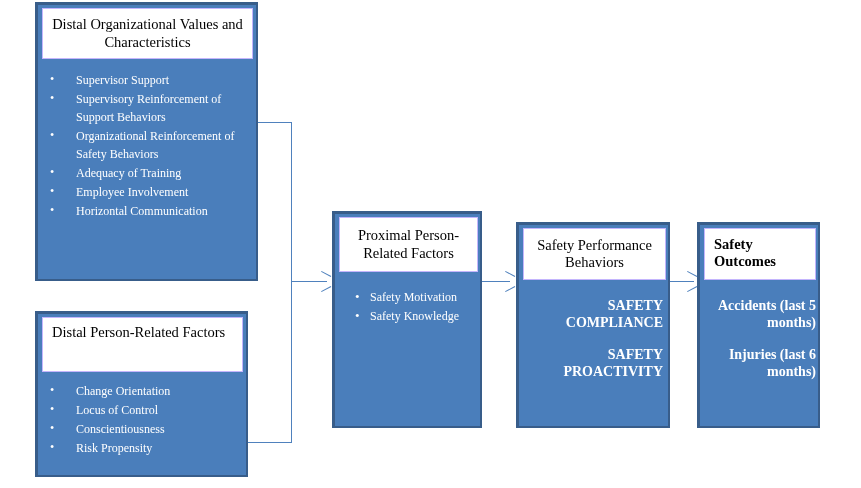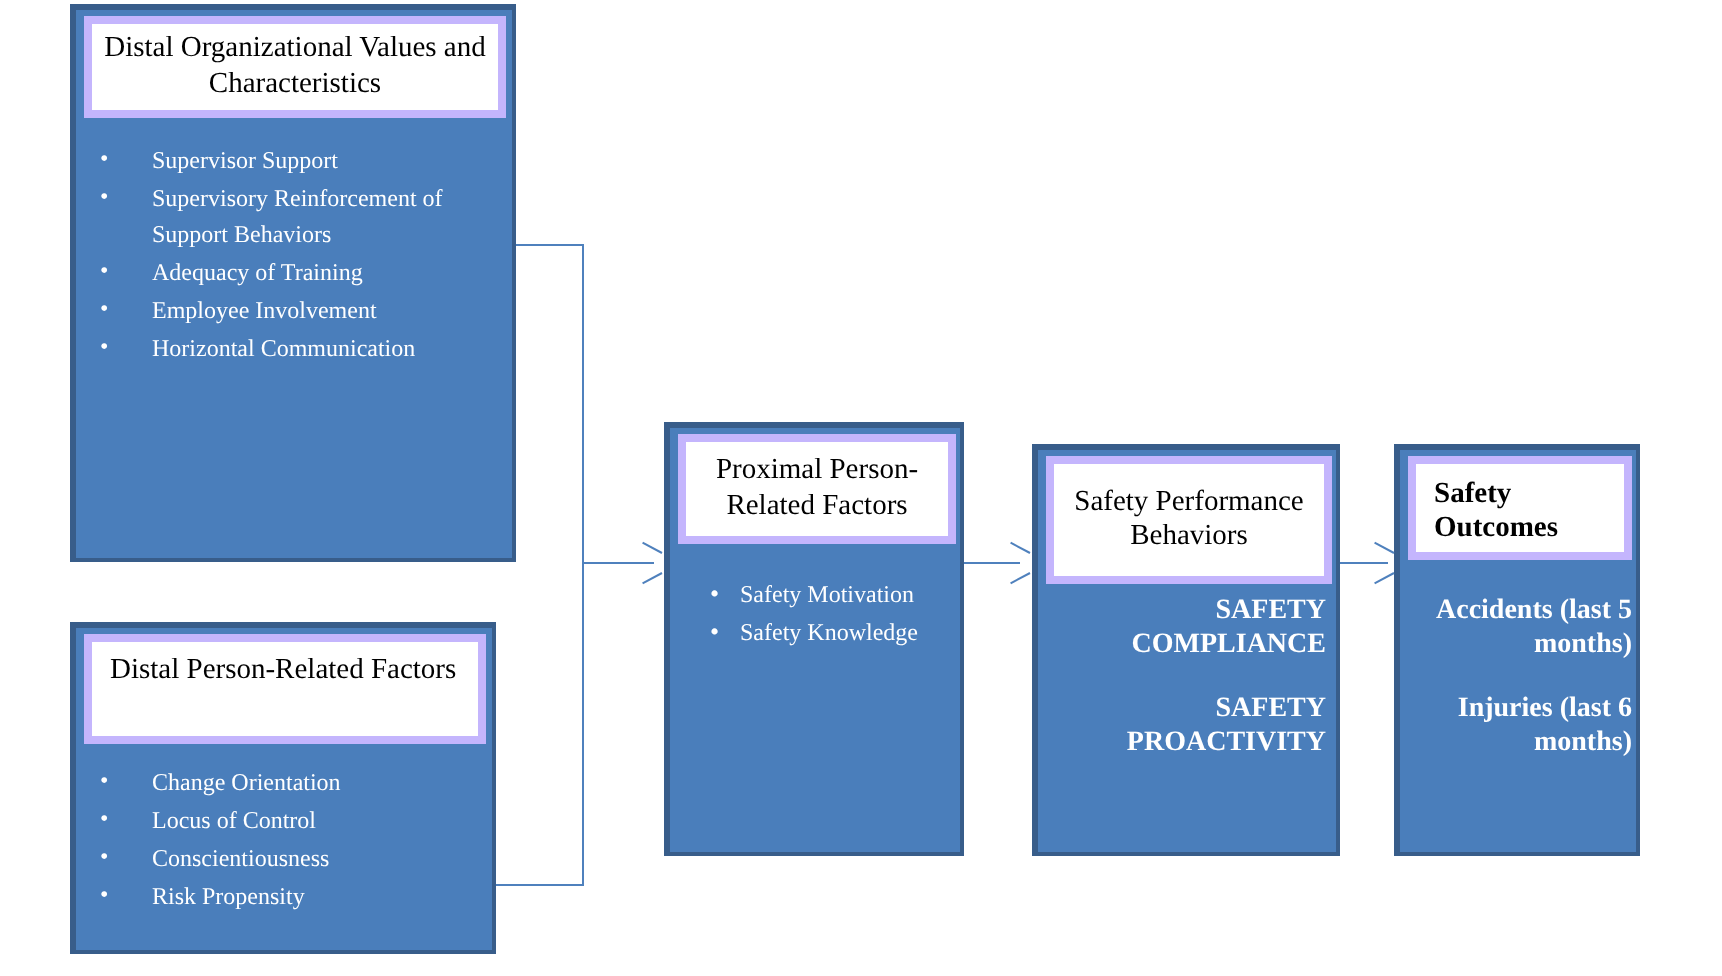--- a/index.html
+++ b/index.html
@@ -22,21 +22,21 @@
     box-sizing: border-box;
     background: #4a7ebb;
     border: 2px solid #385d8a;
     border-left-width: 3px;
     border-top-width: 3px;
   }
   .node-header {
     position: absolute;
     box-sizing: border-box;
     background: #ffffff;
-    border: 4px solid #c4b5fd;
+    border: 1px solid #c4b5fd;
     color: #000000;
     font-size: 14.5px;
     line-height: 1.18;
     display: flex;
     justify-content: center;
     overflow: hidden;
   }
   .node-header.center {
     text-align: center;
     align-items: center;
@@ -135,20 +135,21 @@
 
 <div id="canvas">
 
   <div class="node" style="left:35px; top:2px; width:223px; height:279px;">
     <div class="node-header center" style="left:4px; top:3px; width:211px; height:51px;">
       <span>Distal Organizational Values and Characteristics</span>
     </div>
     <ul class="bullets" style="left:0px; top:66px; width:218px;">
       <li><span>Supervisor Support</span></li>
       <li><span>Supervisory Reinforcement of Support Behaviors</span></li>
+      <li><span>Organizational Reinforcement of Safety Behaviors</span></li>
       <li><span>Adequacy of Training</span></li>
       <li><span>Employee Involvement</span></li>
       <li><span>Horizontal Communication</span></li>
     </ul>
   </div>
 
   <div class="node" style="left:332px; top:211px; width:150px; height:217px;">
     <div class="node-header center" style="left:4px; top:3px; width:139px; height:55px;">
       <span>Proximal Person-Related Factors</span>
     </div>
@@ -164,21 +165,21 @@
     </div>
     <ul class="bullets" style="left:0px; top:68px; width:208px;">
       <li><span>Change Orientation</span></li>
       <li><span>Locus of Control</span></li>
       <li><span>Conscientiousness</span></li>
       <li><span>Risk Propensity</span></li>
     </ul>
   </div>
 
   <div class="node" style="left:516px; top:222px; width:154px; height:206px;">
-    <div class="node-header center" style="left:4px; top:3px; width:143px; height:64px;">
+    <div class="node-header center" style="left:4px; top:3px; width:143px; height:52px;">
       <span>Safety Performance Behaviors</span>
     </div>
     <div class="plainlist" style="left:24px; top:72px; width:120px;">
       <div class="entry"><span>SAFETY COMPLIANCE</span></div>
       <div class="entry"><span>SAFETY PROACTIVITY</span></div>
     </div>
   </div>
 
   <div class="node" style="left:697px; top:222px; width:123px; height:206px;">
     <div class="node-header topleft-tight" style="left:4px; top:3px; width:112px; height:52px;">

